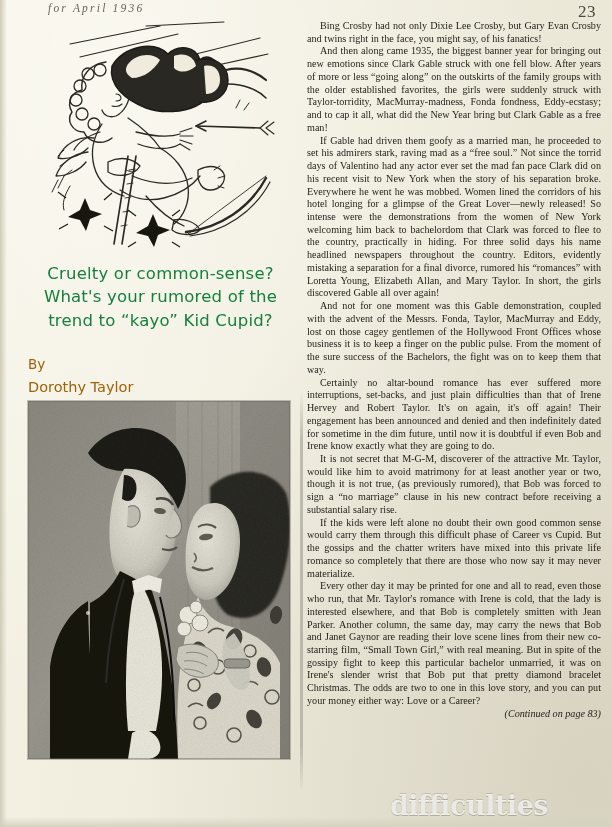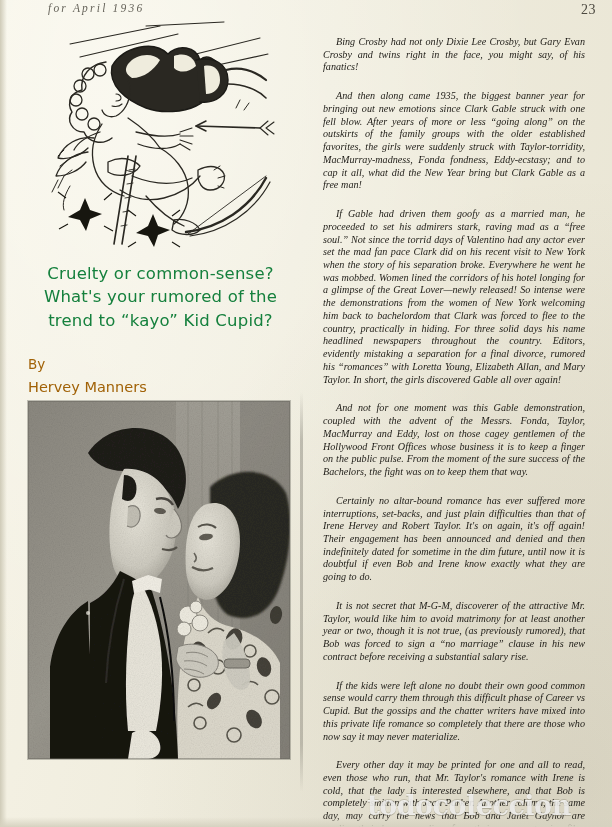--- a/index.html
+++ b/index.html
@@ -49,21 +49,21 @@
     font-style: italic;
     font-size: 11.5px;
     letter-spacing: 2.2px;
     color: #4c4940;
     opacity: 0.85;
   }
   .folio {
     position: absolute;
     right: 16px;
     top: 2px;
-    font-size: 14px;
+    font-size: 17px;
     color: #4c4940;
     letter-spacing: 0.5px;
   }
 
   
   .left-col {
     position: absolute;
     left: 28px;
     top: 20px;
     width: 265px;
@@ -122,25 +122,24 @@
     left: 307px;
     top: 20px;
     width: 294px;
     font-size: 10.15px;
     line-height: 1.255;
     text-align: justify;
     color: #1e1c17;
     -webkit-font-smoothing: none;
   }
   .right-col p {
-    margin: 16px;
+    margin: 0;
     text-indent: 13px;
     hyphens: auto;
     word-spacing: 0.02em;
-    font-style: italic;
   }
   .cont {
     display: block;
     text-align: right;
     font-style: italic;
     text-indent: 0;
   }
   .col-rule {
     position: absolute;
     left: 300px;
@@ -273,21 +272,21 @@
     </div>
 
     <div class="headline">
       <div>Cruelty or common-sense?</div>
       <div>What's your rumored of the</div>
       <div>trend to “kayo” Kid Cupid?</div>
     </div>
 
     <div class="byline">
       <div>By</div>
-      <div class="by-name">Hervey Manners</div>
+      <div class="by-name">Dorothy Taylor</div>
     </div>
 
 
     <div class="photo-frame">
       <svg width="262" height="358" viewBox="0 0 262 358">
         <defs>
           <linearGradient id="wallg" x1="0" y1="0" x2="1" y2="1">
             <stop offset="0%" stop-color="#8c8980"></stop>
             <stop offset="45%" stop-color="#9b988f"></stop>
             <stop offset="100%" stop-color="#7e7b73"></stop>
@@ -421,17 +420,17 @@
     <p>And then along came 1935, the biggest banner year for bringing out new emotions since Clark Gable struck with one fell blow. After years of more or less “going along” on the outskirts of the family groups with the older established favorites, the girls were suddenly struck with Taylor-torridity, MacMurray-madness, Fonda fondness, Eddy-ecstasy; and to cap it all, what did the New Year bring but Clark Gable as a free man!</p>
     <p>If Gable had driven them goofy as a married man, he proceeded to set his admirers stark, raving mad as a “free soul.” Not since the torrid days of Valentino had any actor ever set the mad fan pace Clark did on his recent visit to New York when the story of his separation broke. Everywhere he went he was mobbed. Women lined the corridors of his hotel longing for a glimpse of the Great Lover—newly released! So intense were the demonstrations from the women of New York welcoming him back to bachelordom that Clark was forced to flee to the country, practically in hiding. For three solid days his name headlined newspapers throughout the country. Editors, evidently mistaking a separation for a final divorce, rumored his “romances” with Loretta Young, Elizabeth Allan, and Mary Taylor. In short, the girls discovered Gable all over again!</p>
     <p>And not for one moment was this Gable demonstration, coupled with the advent of the Messrs. Fonda, Taylor, MacMurray and Eddy, lost on those cagey gentlemen of the Hollywood Front Offices whose business it is to keep a finger on the public pulse. From the moment of the sure success of the Bachelors, the fight was on to keep them that way.</p>
     <p>Certainly no altar-bound romance has ever suffered more interruptions, set-backs, and just plain difficulties than that of Irene Hervey and Robert Taylor. It's on again, it's off again! Their engagement has been announced and denied and then indefinitely dated for sometime in the dim future, until now it is doubtful if even Bob and Irene know exactly what they are going to do.</p>
     <p>It is not secret that M-G-M, discoverer of the attractive Mr. Taylor, would like him to avoid matrimony for at least another year or two, though it is not true, (as previously rumored), that Bob was forced to sign a “no marriage” clause in his new contract before receiving a substantial salary rise.</p>
     <p>If the kids were left alone no doubt their own good common sense would carry them through this difficult phase of Career vs Cupid. But the gossips and the chatter writers have mixed into this private life romance so completely that there are those who now say it may never materialize.</p>
     <p>Every other day it may be printed for one and all to read, even those who run, that Mr. Taylor's romance with Irene is cold, that the lady is interested elsewhere, and that Bob is completely smitten with Jean Parker. Another column, the same day, may carry the news that Bob and Janet Gaynor are reading their love scene lines from their new co-starring film, “Small Town Girl,” with real meaning. But in spite of the gossipy fight to keep this particular bachelor unmarried, it was on Irene's slender wrist that Bob put that pretty diamond bracelet Christmas. The odds are two to one in this love story, and you can put your money either way: Love or a Career?</p>
     <span class="cont">(Continued on page 83)</span>
   </div>
 
-  <div class="watermark">todocoleccion</div>
+  <div class="watermark">difficulties</div>
 
   <div class="page-edge-left"></div>
   <div class="page-edge-bottom"></div>
 </div>
 
 </body></html>

